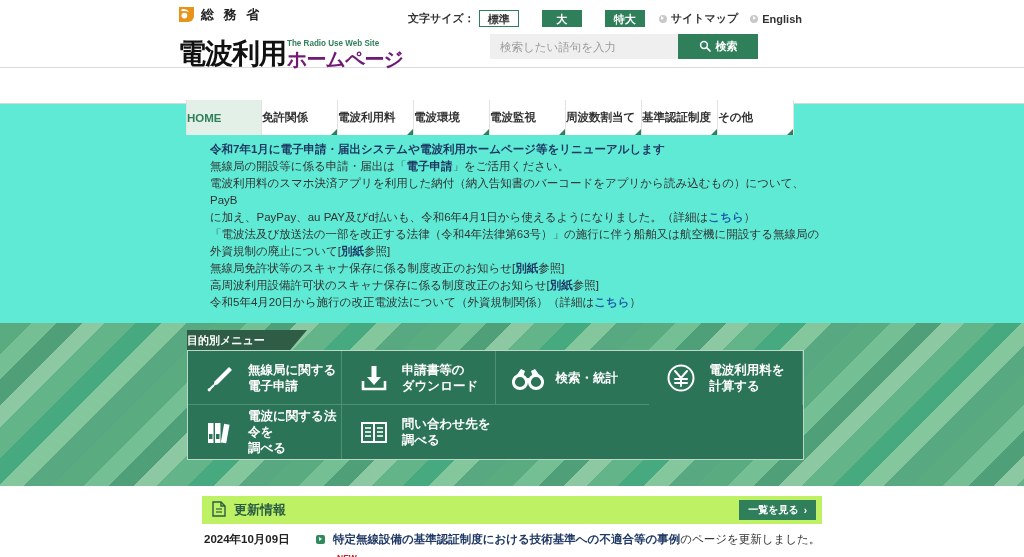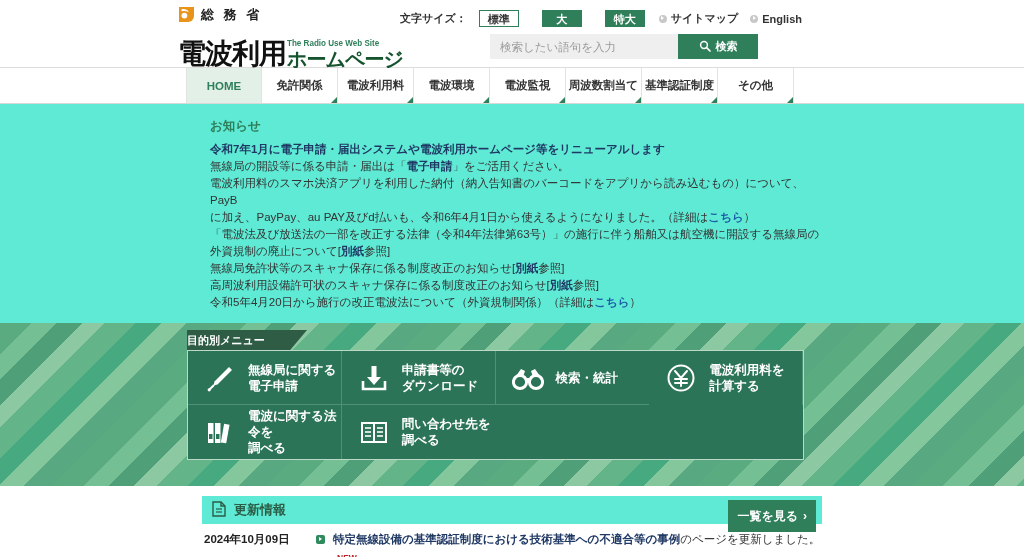--- a/index.html
+++ b/index.html
@@ -71,40 +71,40 @@
     font-weight: bold;
     color: #2f7f5b;
     letter-spacing: 0px;
     line-height: 10px;
     transform: scaleX(0.95);
     transform-origin: left bottom;
   }
   .brand-mid {
     font-size: 20px;
     font-weight: bold;
-    color: #14532d;
+    color: #701a75;
     letter-spacing: -1px;
     line-height: 22px;
   }
 
   
   .util-row {
     position: absolute;
     right: 222px;
     top: 10px;
     display: flex;
     align-items: center;
     gap: 0;
     white-space: nowrap;
   }
   .fontsize-label {
     font-size: 11px;
     font-weight: bold;
     color: #333;
-    margin-right: 13px;
+    margin-right: 5px;
   }
   .fs-group { display: flex; gap: 24px; }
   .fs-btn {
     width: 40px;
     height: 17px;
     line-height: 16px;
     text-align: center;
     font-size: 11px;
     font-weight: bold;
     border: 1px solid #2f7f5b;
@@ -188,28 +188,28 @@
     display: flex;
     padding-left: 186px;
     border-bottom: 1px solid #d8d8d8;
   }
   .nav-item {
     position: relative;
     width: 76px;
     height: 35px;
     display: flex;
     align-items: center;
-    justify-content: center;
     font-size: 11.5px;
     font-weight: bold;
     color: #333;
     background: #ffffff;
     border-right: 1px solid #e2e2e2;
     cursor: pointer;
     white-space: nowrap;
+    margin-top: 32px;
   }
   .nav-item:first-child { border-left: 1px solid #e2e2e2; }
   .nav-item.active {
     background: #e3f0e7;
     color: #2f7f5b;
   }
   .nav-item .corner {
     position: absolute;
     right: 0; bottom: 0;
     width: 0; height: 0;
@@ -313,40 +313,40 @@
   }
 
   
   .updates-wrap {
     width: 620px;
     margin: 10px auto 0 auto;
   }
   .updates-head {
     position: relative;
     height: 28px;
-    background: #5eead4;
+    background: #bef264;
     display: flex;
     align-items: center;
     padding-left: 10px;
     gap: 8px;
   }
   .updates-title {
     font-size: 13px;
     font-weight: bold;
     color: #2b5c45;
   }
   .see-all-btn {
     position: absolute;
     right: 6px;
     top: 4px;
-    height: 32px;
+    height: 20px;
     padding: 0 9px;
     background: #2f7f5b;
     color: #ffffff;
-    font-size: 12px;
+    font-size: 10px;
     font-weight: bold;
     display: flex;
     align-items: center;
     gap: 5px;
     cursor: pointer;
     border: none;
     font-family: "Liberation Sans", sans-serif;
     justify-content: flex-end;
   }
   .updates-list { padding-top: 6px; }

